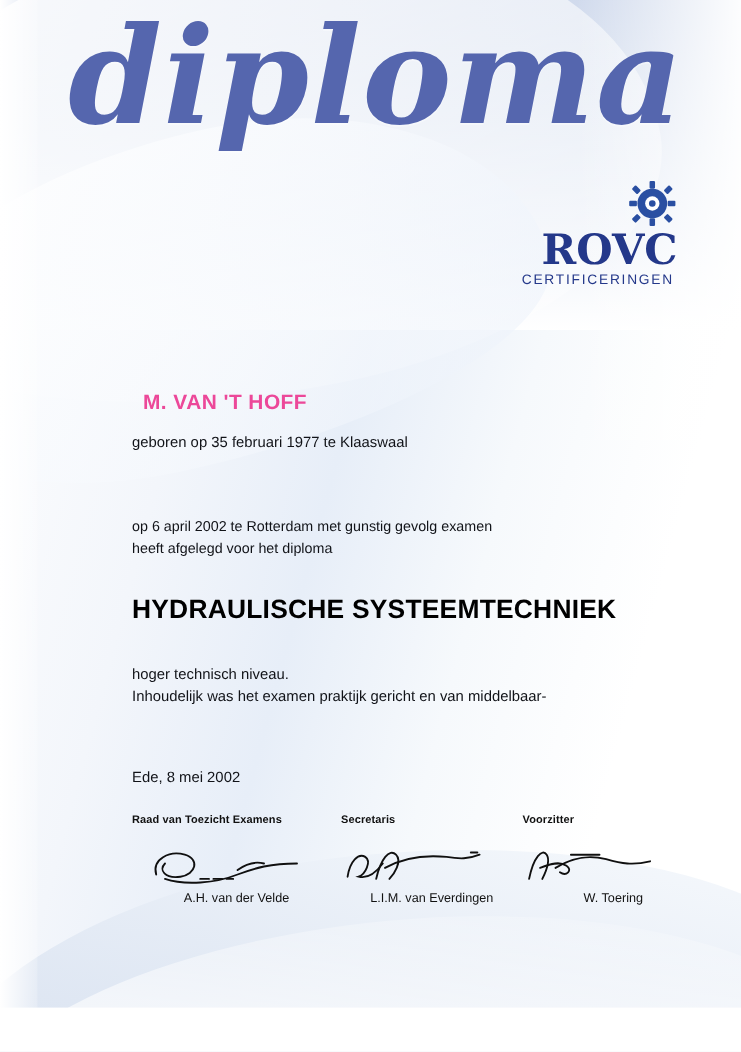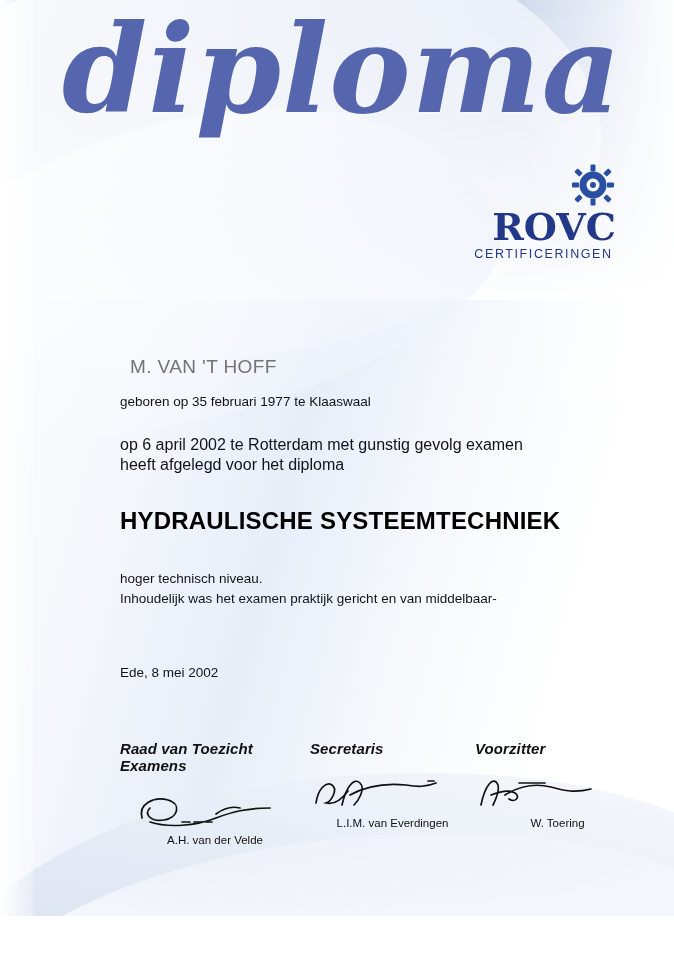--- a/index.html
+++ b/index.html
@@ -154,33 +154,33 @@
     color: #111318;
   }
   .line-intro {
     font-size: 13.5px;
     line-height: 20px;
     color: #14161c;
   }
   .recipient {
     margin-top: 26px;
     font-size: 19px;
-    font-weight: 400;
+    font-weight: 700;
     letter-spacing: 0.4px;
     padding-left: 10px;
-    color: #737373;
+    color: #ec4899;
   }
   .birth {
     margin-top: 14px;
     font-size: 13.5px;
     line-height: 19px;
   }
   .exam-block {
-    margin-top: 24px;
-    font-size: 16px;
+    margin-top: 58px;
+    font-size: 13px;
     line-height: 20px;
   }
   .diploma-title {
     margin-top: 32px;
     font-size: 24px;
     font-weight: 700;
     letter-spacing: 0.2px;
     color: #000;
   }
   .remark {
@@ -202,22 +202,21 @@
     display: flex;
     gap: 0;
   }
   .sig-col {
     position: relative;
   }
   .sig-col.c1 { width: 190px; }
   .sig-col.c2 { width: 165px; }
   .sig-col.c3 { width: 165px; }
   .sig-role {
-    font-size: 15px;
-    font-style: italic;
+    font-size: 10px;
     font-weight: 700;
     color: #111;
     letter-spacing: 0.1px;
   }
   .sig-mark {
     height: 56px;
     margin-top: 4px;
     position: relative;
   }
   .sig-mark svg { position: absolute; left: 0; top: 0; }

